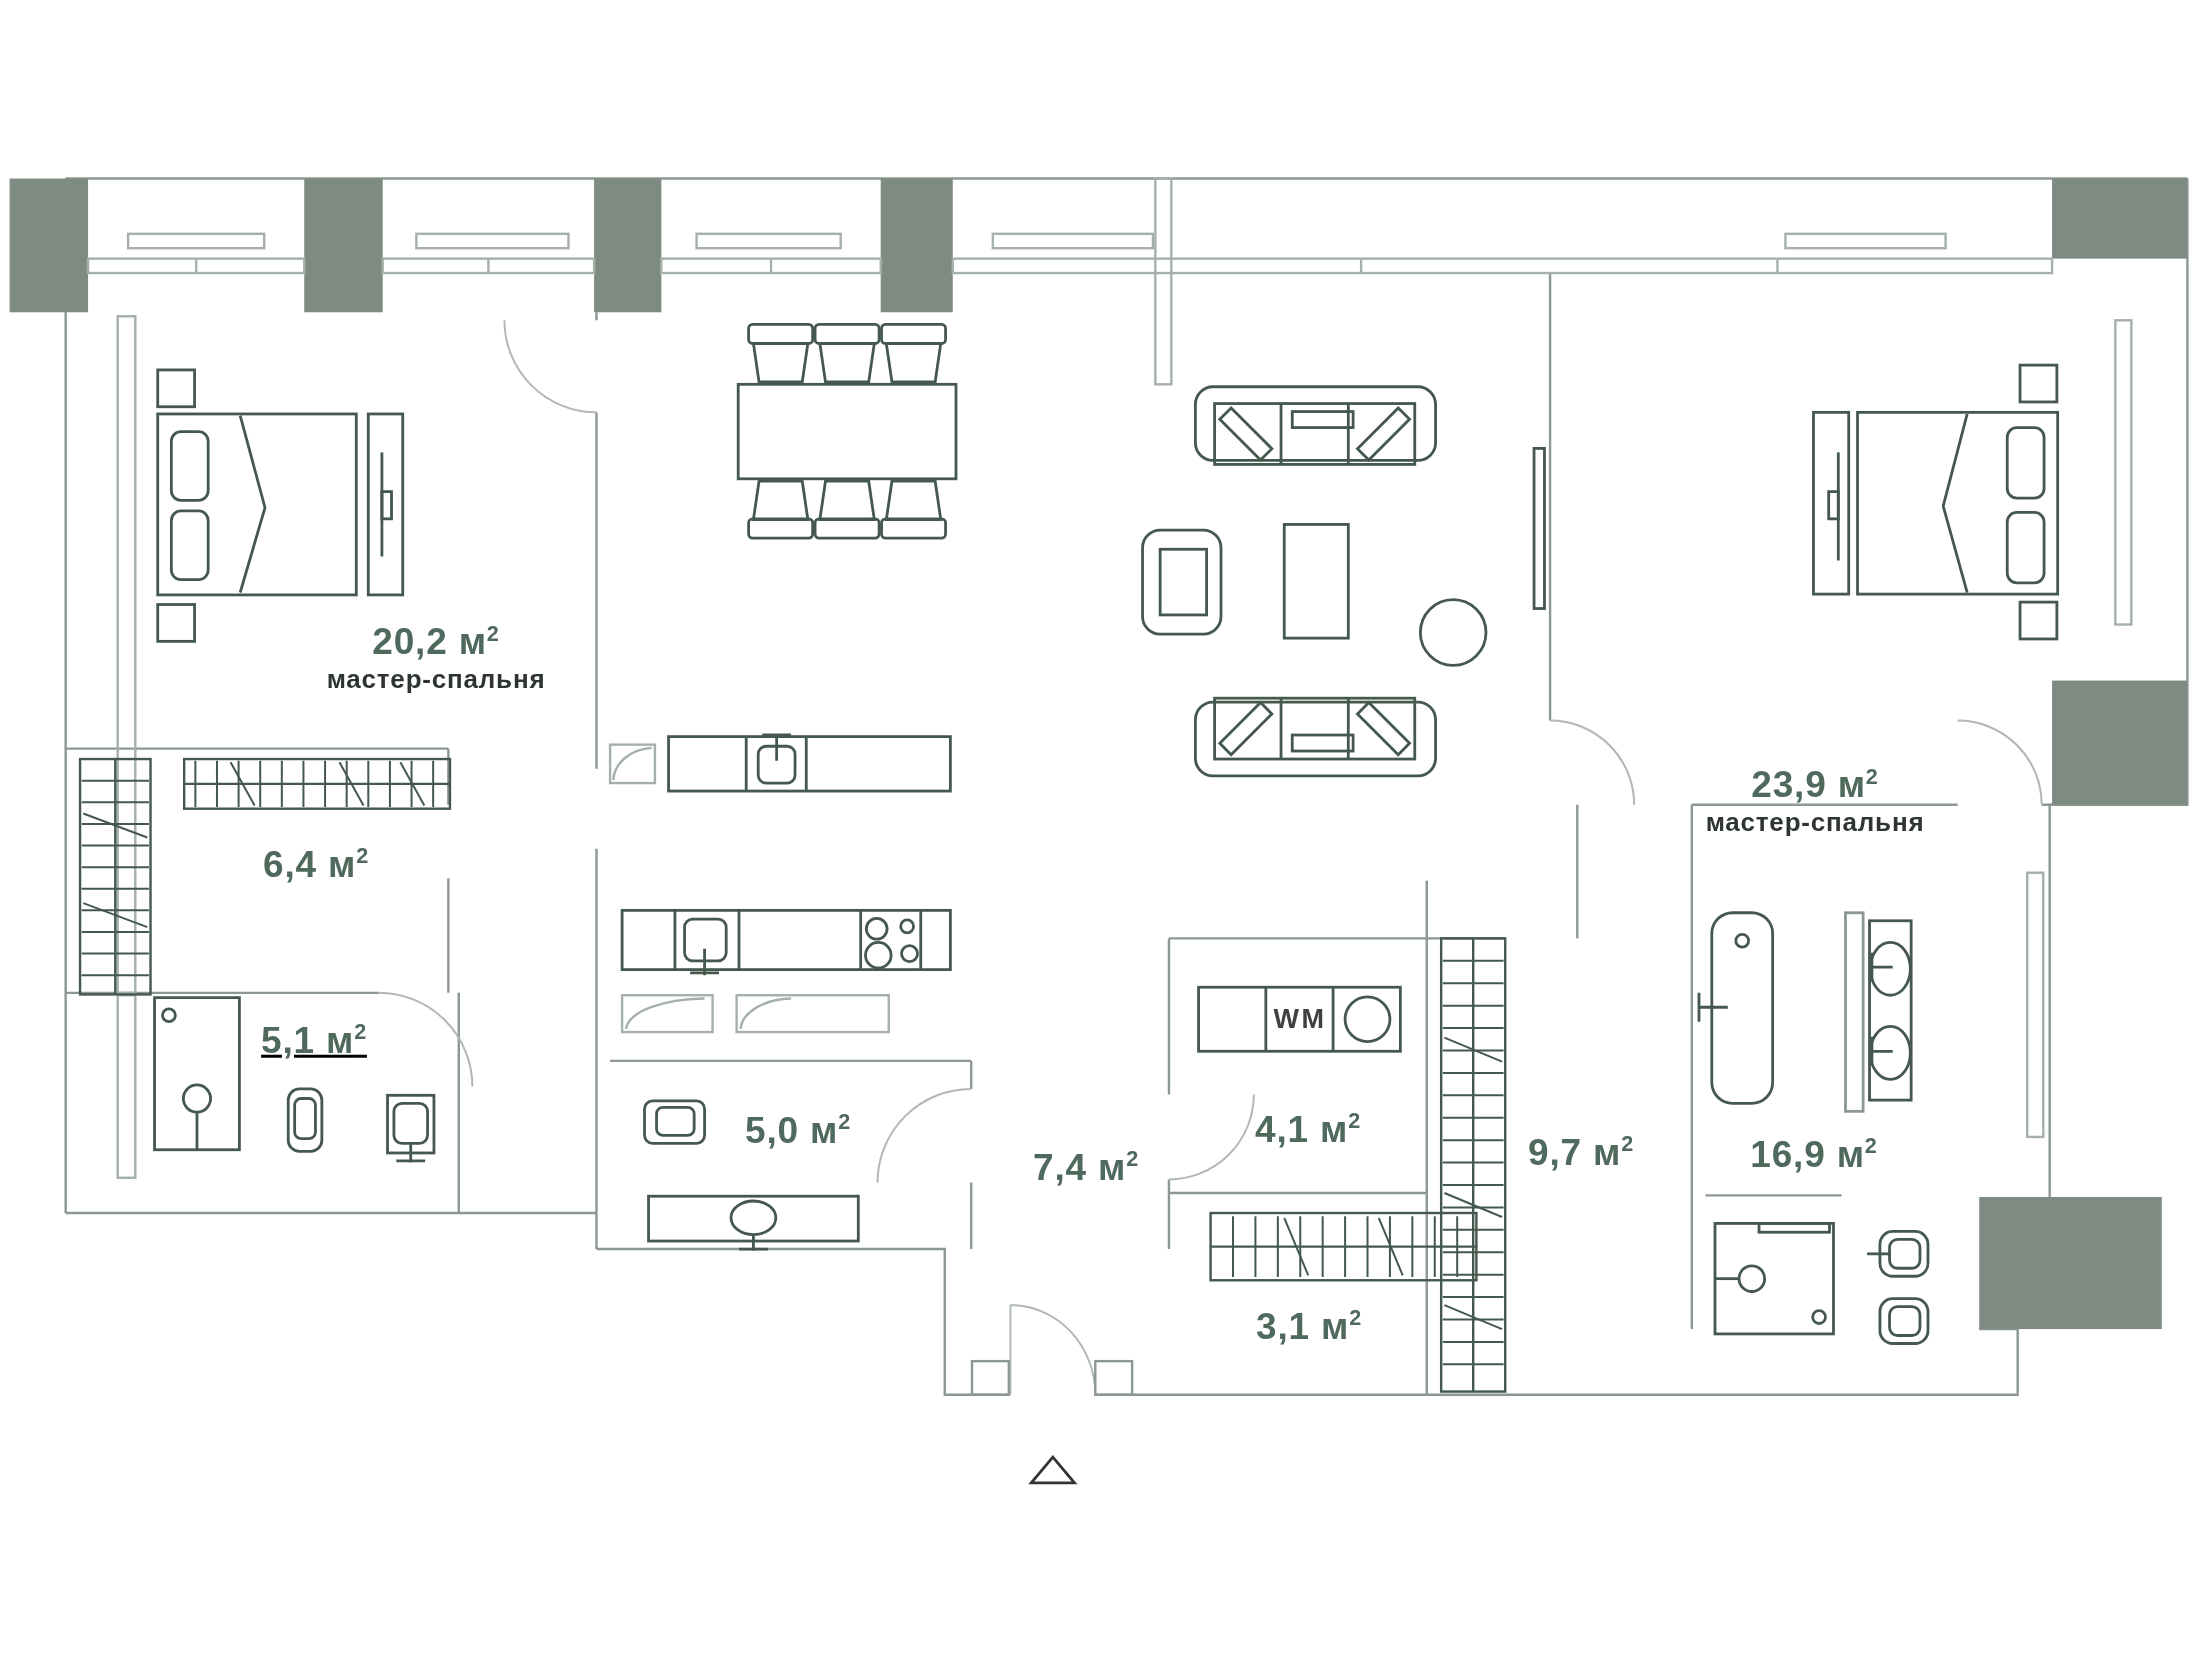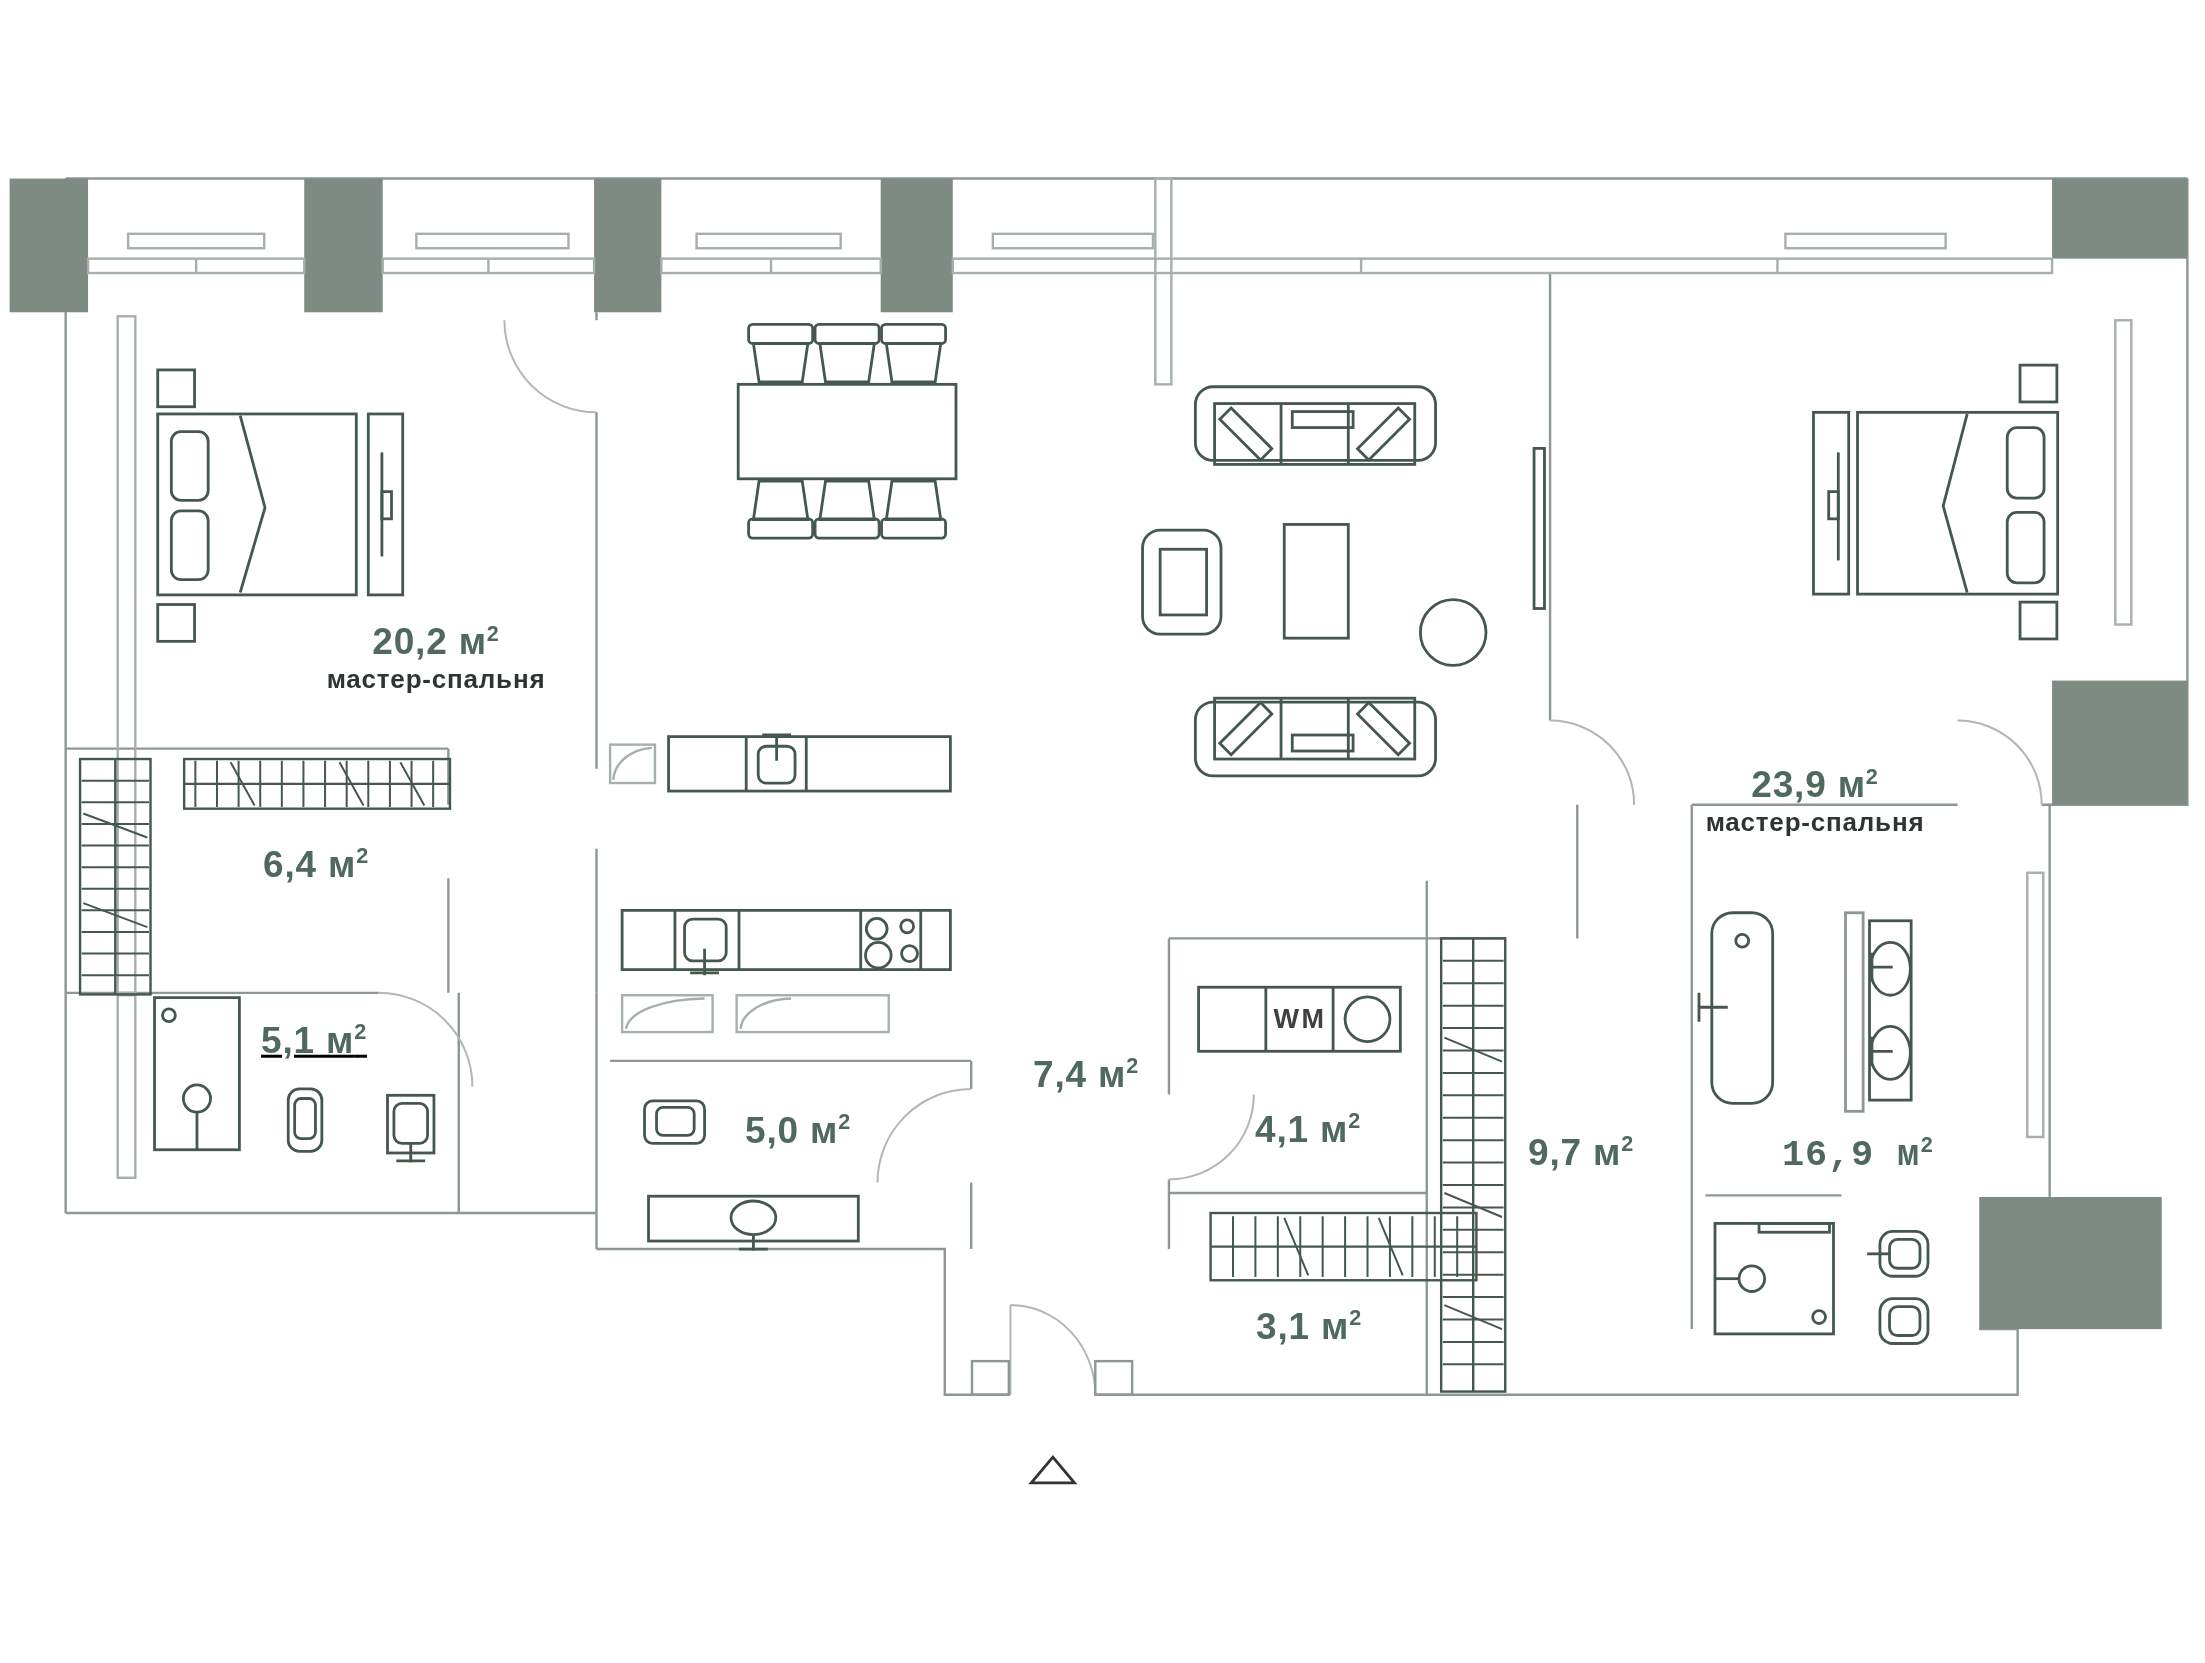--- a/index.html
+++ b/index.html
@@ -303,36 +303,36 @@
 
   </div>
   <div class="room-label" style="left:314px;top:1041px;text-decoration:underline;">
     <span class="a"><span>5,1 м</span><sup>2</sup></span>
 
   </div>
   <div class="room-label" style="left:798px;top:1131px;">
     <span class="a"><span>5,0 м</span><sup>2</sup></span>
 
   </div>
-  <div class="room-label" style="left:1086px;top:1075px;">
+  <div class="room-label" style="left:1086px;top:1168px;">
     <span class="a"><span>7,4 м</span><sup>2</sup></span>
 
   </div>
   <div class="room-label" style="left:1308px;top:1130px;">
     <span class="a"><span>4,1 м</span><sup>2</sup></span>
 
   </div>
   <div class="room-label" style="left:1309px;top:1327px;">
     <span class="a"><span>3,1 м</span><sup>2</sup></span>
 
   </div>
   <div class="room-label" style="left:1581px;top:1153px;">
     <span class="a"><span>9,7 м</span><sup>2</sup></span>
 
   </div>
-  <div class="room-label" style="left:1858px;top:1155px;font-family:Liberation Mono, monospace;">
+  <div class="room-label" style="left:1814px;top:1155px;">
     <span class="a"><span>16,9 м</span><sup>2</sup></span>
 
   </div>
 
   <div class="wm-label" style="left:1300px;top:1019px;">WM</div>
 </div>
 
 
 </body></html>

